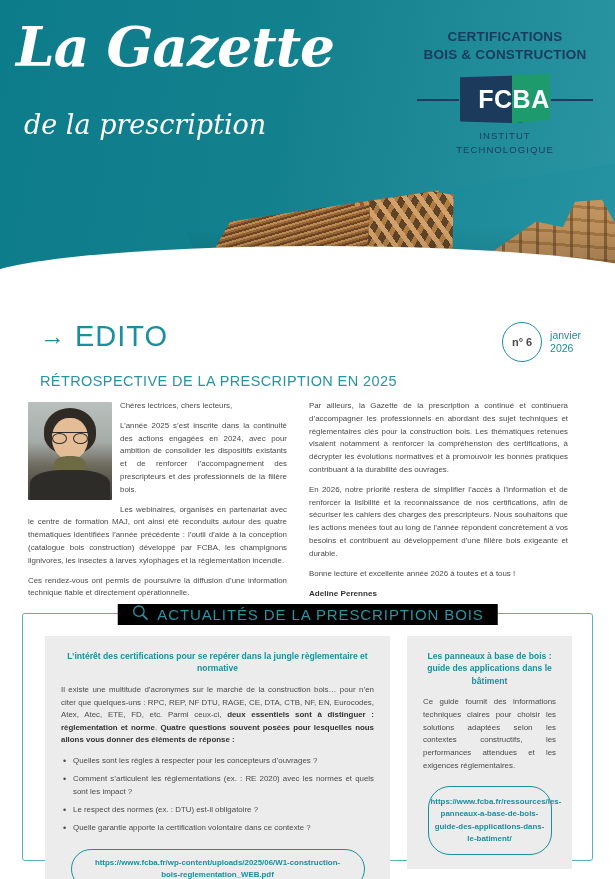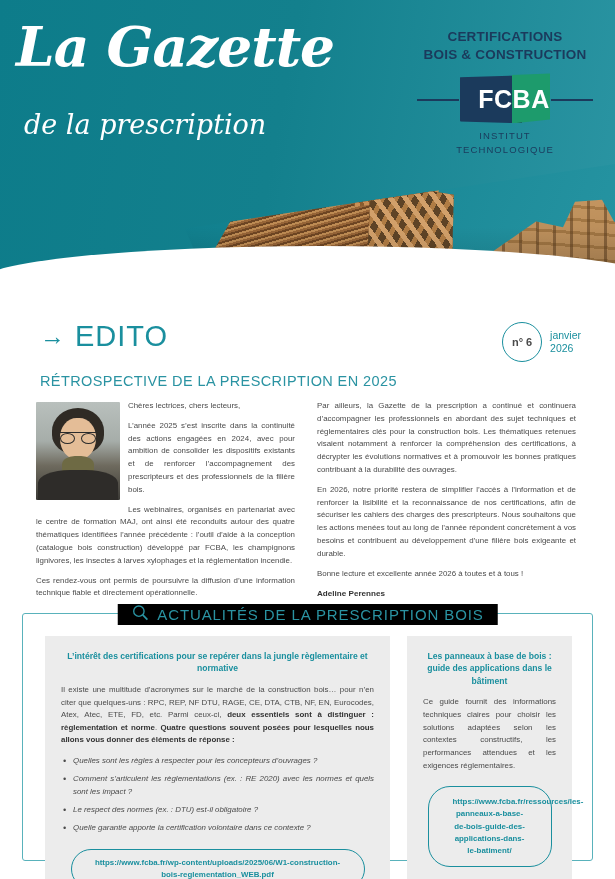--- a/index.html
+++ b/index.html
@@ -257,21 +257,21 @@
     top: 373px;
     font-size: 14.5px;
     letter-spacing: 0.4px;
     color: #2a93a2;
     font-weight: 400;
   }
 
   
   .edito-body {
     position: absolute;
-    left: 36px;
+    left: 28px;
     top: 400px;
     width: 540px;
     display: flex;
     gap: 22px;
   }
   .col {
     width: 259px;
     font-size: 7.9px;
     line-height: 1.62;
     color: #4a4a4a;
@@ -396,21 +396,20 @@
     font-size: 7.9px;
     line-height: 1.6;
     color: #4a4a4a;
     text-align: justify;
   }
   .card-body b { color: #333333; }
 
   .q-list {
     list-style: none;
     margin-top: 8px;
-    font-style: italic;
   }
   .q-list li {
     position: relative;
     padding-left: 12px;
     margin-bottom: 5.5px;
     font-size: 7.9px;
     line-height: 1.6;
     color: #4a4a4a;
     text-align: justify;
   }
@@ -430,21 +429,21 @@
     text-align: center;
     font-size: 7.9px;
     font-weight: 700;
     line-height: 1.55;
     color: #1a8f9e;
     background: transparent;
     position: relative;
     cursor: pointer;
   }
   .link-pill.wide  { width: 294px; }
-  .link-pill.narrow{ width: 124px; padding: 9px 24px; }
+  .link-pill.narrow{ width: 124px; padding: 9px 2px; }
 </style>
 </head>
 <body>
 
 <div class="page">
 
   <div class="hero">
 
     <div class="masthead">
       <div class="masthead-title">La Gazette</div>

